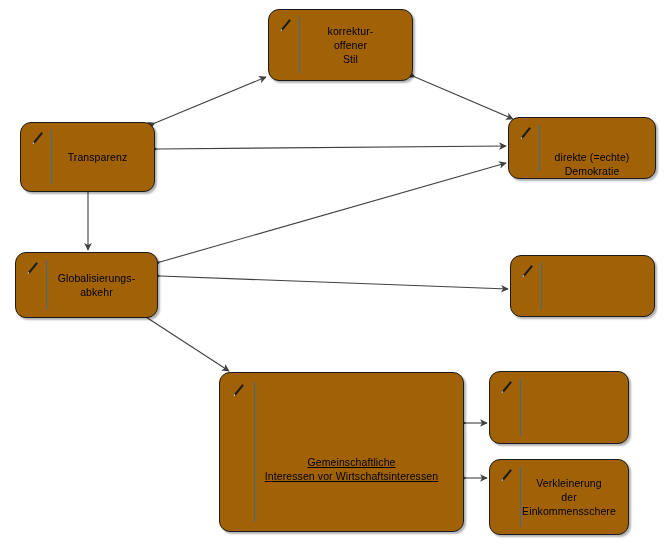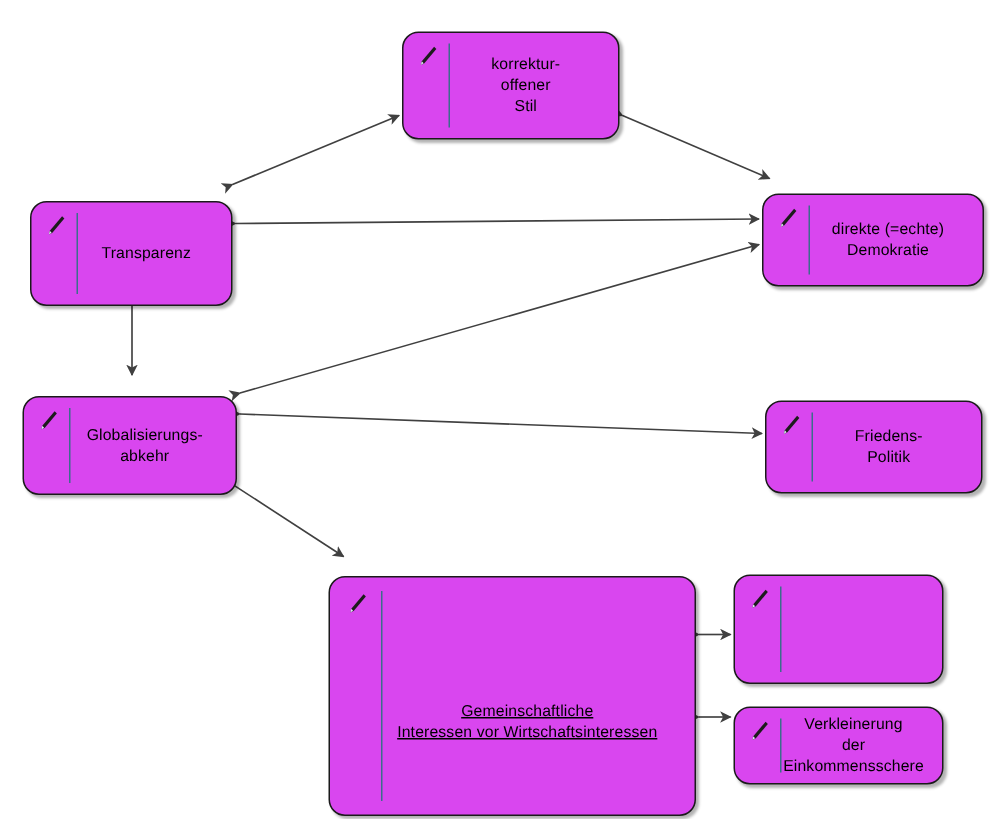--- a/index.html
+++ b/index.html
@@ -20,29 +20,28 @@
   #edge-layer {
     position: absolute;
     left: 0;
     top: 0;
     width: 668px;
     height: 546px;
   }
   .node {
     position: absolute;
     box-sizing: border-box;
-    background: #d946ef;
+    background: #a16207;
     border: 1px solid #1a1a1a;
     border-radius: 11px;
     box-shadow: 2px 2px 2px rgba(0,0,0,0.30);
     display: flex;
     align-items: center;
     justify-content: center;
     z-index: 2;
-    margin-top: 12px;
   }
   .node-divider {
     position: absolute;
     left: 30px;
     top: 7px;
     bottom: 7px;
     width: 1px;
     background: #3c6d8c;
   }
   .pen-icon {
@@ -117,21 +116,21 @@
 Stil</span>
       </div>
       <div class="node" style="left: 20px; top: 122px; width: 135px; height: 70px;">
         <span class="pen-icon"><svg viewBox="0 0 14 16" xmlns="http://www.w3.org/2000/svg">
             <path d="M11.4 1.1 L12.9 2.6 L4.9 12.2 L2.6 13.4 L3.2 10.9 Z" fill="#1c1c1c"></path>
             <path d="M2.6 13.4 L3.2 10.9 L4.4 12.1 Z" fill="#dfe9f2"></path>
           </svg></span>
         <span class="node-divider"></span>
         <span class="node-label">Transparenz</span>
       </div>
-      <div class="node" style="left: 508px; top: 117px; width: 148px; height: 62px;">
+      <div class="node" style="left: 508px; top: 117px; width: 148px; height: 62px; align-items: flex-end;">
         <span class="pen-icon"><svg viewBox="0 0 14 16" xmlns="http://www.w3.org/2000/svg">
             <path d="M11.4 1.1 L12.9 2.6 L4.9 12.2 L2.6 13.4 L3.2 10.9 Z" fill="#1c1c1c"></path>
             <path d="M2.6 13.4 L3.2 10.9 L4.4 12.1 Z" fill="#dfe9f2"></path>
           </svg></span>
         <span class="node-divider"></span>
         <span class="node-label">direkte (=echte)
 Demokratie</span>
       </div>
       <div class="node" style="left: 15px; top: 252px; width: 143px; height: 66px;">
         <span class="pen-icon"><svg viewBox="0 0 14 16" xmlns="http://www.w3.org/2000/svg">
@@ -141,40 +140,38 @@
         <span class="node-divider"></span>
         <span class="node-label">Globalisierungs-
 abkehr</span>
       </div>
       <div class="node" style="left: 510px; top: 255px; width: 145px; height: 62px;">
         <span class="pen-icon"><svg viewBox="0 0 14 16" xmlns="http://www.w3.org/2000/svg">
             <path d="M11.4 1.1 L12.9 2.6 L4.9 12.2 L2.6 13.4 L3.2 10.9 Z" fill="#1c1c1c"></path>
             <path d="M2.6 13.4 L3.2 10.9 L4.4 12.1 Z" fill="#dfe9f2"></path>
           </svg></span>
         <span class="node-divider"></span>
-        <span class="node-label">Friedens-
-Politik</span>
       </div>
       <div class="node node-big" style="left: 219px; top: 372px; width: 245px; height: 160px;">
         <span class="pen-icon"><svg viewBox="0 0 14 16" xmlns="http://www.w3.org/2000/svg">
             <path d="M11.4 1.1 L12.9 2.6 L4.9 12.2 L2.6 13.4 L3.2 10.9 Z" fill="#1c1c1c"></path>
             <path d="M2.6 13.4 L3.2 10.9 L4.4 12.1 Z" fill="#dfe9f2"></path>
           </svg></span>
         <span class="node-divider"></span>
         <span class="node-label">Gemeinschaftliche
 Interessen vor Wirtschaftsinteressen</span>
       </div>
       <div class="node" style="left: 489px; top: 371px; width: 140px; height: 73px;">
         <span class="pen-icon"><svg viewBox="0 0 14 16" xmlns="http://www.w3.org/2000/svg">
             <path d="M11.4 1.1 L12.9 2.6 L4.9 12.2 L2.6 13.4 L3.2 10.9 Z" fill="#1c1c1c"></path>
             <path d="M2.6 13.4 L3.2 10.9 L4.4 12.1 Z" fill="#dfe9f2"></path>
           </svg></span>
         <span class="node-divider"></span>
       </div>
-      <div class="node" style="left: 489px; top: 459px; width: 140px; height: 52px;">
+      <div class="node" style="left: 489px; top: 459px; width: 140px; height: 76px;">
         <span class="pen-icon"><svg viewBox="0 0 14 16" xmlns="http://www.w3.org/2000/svg">
             <path d="M11.4 1.1 L12.9 2.6 L4.9 12.2 L2.6 13.4 L3.2 10.9 Z" fill="#1c1c1c"></path>
             <path d="M2.6 13.4 L3.2 10.9 L4.4 12.1 Z" fill="#dfe9f2"></path>
           </svg></span>
         <span class="node-divider"></span>
         <span class="node-label">Verkleinerung
 der
 Einkommensschere</span>
       </div>
     </div>

